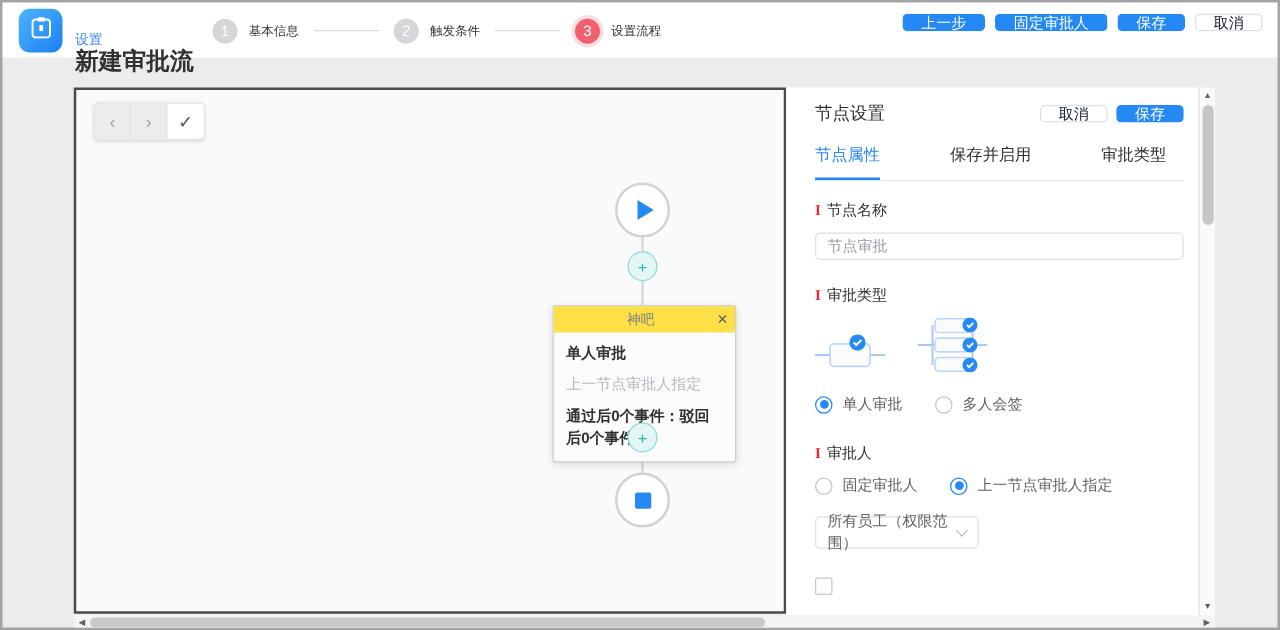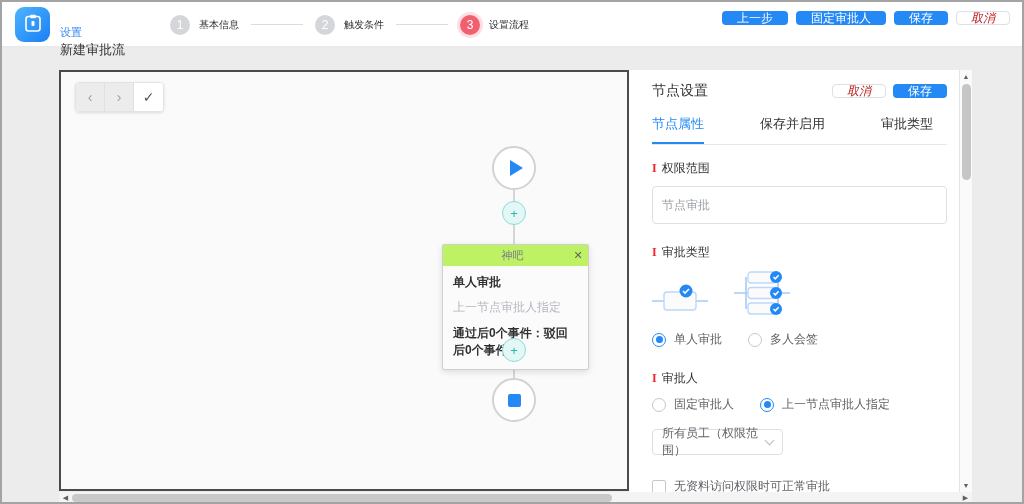--- a/index.html
+++ b/index.html
@@ -7,35 +7,35 @@
   .window { position:relative; width:1024px; height:504px; background:#ececec;
             border:2px solid #a3a3a3; overflow:hidden; }
 
   
   .header { position:absolute; top:0; left:0; right:0; height:45px; background:#fff;
             border-bottom:1px solid #e9e9e9; }
   .logo { position:absolute; left:13px; top:5px; width:35px; height:35px; border-radius:9px;
           background:linear-gradient(135deg,#4db4ff,#1b7ff2); display:flex; align-items:center; justify-content:center; }
   .hd-titles { position:absolute; left:58px; top:22px; }
   .hd-sub { font-size:11px; color:#3d8af2; line-height:16px; }
-  .hd-title { font-size:13px; color:#303133; line-height:19px; }
+  .hd-title { font-size:19px; color:#303133; line-height:19px;font-weight:bold; }
 
   .steps { position:absolute; left:168px; top:0; height:45px; display:flex; align-items:center; }
   .step { display:flex; align-items:center; }
   .step-circle { width:20px; height:20px; border-radius:50%; background:#d4d6d9; color:#fff;
                  font-size:12px; display:flex; align-items:center; justify-content:center; }
   .step-circle.active { background:#f2606f; box-shadow:0 0 0 3px #fcdfe3; }
   .step-label { font-size:10px; color:#303133; margin-left:9px; }
   .step-line { width:52px; height:1px; background:#dcdcdc; margin:0 12px; }
 
   .hd-btns { position:absolute; right:12px; top:9px; display:flex; gap:8px; }
   .btn { height:14px; padding:0 14px; font-size:12px; border-radius:4px; border:1px solid transparent;
          display:flex; align-items:center; justify-content:center; cursor:pointer; white-space:nowrap; }
   .btn.blue { background:#2489f5; color:#fff; }
-  .btn.plain { background:#fff; color:#b91c1c; border-color:#dcdfe6;font-style:italic; }
+  .btn.plain { background:#fff; color:#0f172a; border-color:#dcdfe6; }
 
   
   .canvas { position:absolute; left:57px; top:68px; width:570px; height:421px;
             background:#fafafa; border:2px solid #4a4a4a; }
   .cv-toolbar { position:absolute; left:14px; top:10px; display:flex; border-radius:4px; overflow:hidden;
                 box-shadow:0 1px 3px rgba(0,0,0,.12); border:1px solid #e3e3e3; }
   .cv-tool { width:29px; height:28px; display:flex; align-items:center; justify-content:center;
              font-size:14px; color:#a0a0a0; background:#ececec; border-right:1px solid #e0e0e0; }
   .cv-tool:last-child { background:#fff; color:#555; border-right:none; }
 
@@ -48,42 +48,42 @@
               border-bottom:8px solid transparent; margin-left:4px; }
   .stop-sq { width:13px; height:13px; background:#2489f5; border-radius:2px; }
   .plus-node { position:absolute; width:24px; height:24px; border-radius:50%; background:#e3f7f7;
                border:1px solid #8adcd8; color:#2cb5b0; font-size:13px; display:flex; align-items:center;
                justify-content:center; }
   .plus1 { left:441px; top:129px; }
   .plus2 { left:441px; top:266px; }
 
   .node-card { position:absolute; left:381px; top:172px; width:147px; background:#fbfbfb;
                border:1px solid #cfcfcf; border-radius:2px; box-shadow:0 2px 6px rgba(0,0,0,.12); }
-  .nc-head { height:21px; background:#bef264; display:flex; align-items:center; font-size:11px; color:#7b7f87; }
+  .nc-head { height:21px; background:#fde047; display:flex; align-items:center; font-size:11px; color:#7b7f87; }
   .nc-title { flex:1; text-align:center; padding-left:14px; }
   .nc-close { width:20px; font-size:11px; color:#5f6368; text-align:center; cursor:pointer; }
   .nc-body { padding:8px 10px 10px; }
   .nc-row1 { font-size:12px; font-weight:bold; color:#303133; }
   .nc-row2 { font-size:12px; color:#b4b8bf; margin-top:8px; }
   .nc-row3 { font-size:12px; font-weight:bold; color:#303133; margin-top:9px; }
 
   
   .panel { position:absolute; left:627px; top:68px; width:330px; height:422px; background:#fff;
            padding:0 12px 0 23px; overflow:hidden; }
   .panel-head { margin-top:12px; display:flex; align-items:center; justify-content:space-between; }
   .panel-title { font-size:14px; color:#303133; font-weight:400; }
   .panel-head-btns { display:flex; gap:7px; }
   .tabs { margin-top:15px; display:flex; gap:56px; border-bottom:1px solid #e4e7ed; }
   .tab { font-size:13px; color:#303133; padding-bottom:9px; cursor:pointer; border-bottom:2px solid transparent; }
   .tab.active { color:#2489f5; border-bottom-color:#2489f5; }
 
   .f-label { display:flex; align-items:center; font-size:12px; color:#303133; }
   .req { color:#f5222d; font-family:"Liberation Serif","DejaVu Serif",serif; font-size:12px;
          font-weight:bold; margin-right:5px; }
-  .txt-input { margin-top:9px; width:100%; height:38px; border:1px solid #dcdfe6; border-radius:4px;
+  .txt-input { margin-top:9px; width:100%; height:22px; border:1px solid #dcdfe6; border-radius:4px;
                padding:0 9px; font-size:12px; color:#9a9ea6; background:#fff; outline:none;
                font-family:inherit; }
 
   .type-icons { margin-top:14px; display:flex; gap:26px; align-items:flex-end; height:44px; }
   .radio-row { display:flex; align-items:center; gap:8px; }
   .radio { width:14px; height:14px; border-radius:50%; border:1px solid #c4c8cf; background:#fff;
            display:inline-flex; align-items:center; justify-content:center; flex:none; }
   .radio.on { border-color:#2489f5; }
   .radio.on::after { content:""; width:7px; height:7px; border-radius:50%; background:#2489f5; }
   .radio-label { font-size:12px; color:#606266; margin-right:18px; }
@@ -199,21 +199,21 @@
 
     <div class="tabs">
       <div class="tab active">节点属性</div>
       <div class="tab">保存并启用</div>
       <div class="tab">审批类型</div>
     </div>
 
     
     <div class="f-label" style="margin-top:15px;">
       <span class="req">I</span>
-      <span>权限范围</span>
+      <span>节点名称</span>
     </div>
     <input class="txt-input" type="text" value="节点审批" style="">
 
     
     <div class="f-label" style="margin-top:20px;">
       <span class="req">I</span>
       <span>审批类型</span>
     </div>
     <div class="type-icons">
       <span>
@@ -260,21 +260,20 @@
       <span class="radio-label">上一节点审批人指定</span>
     </div>
 
     <div class="select-box">
       <span>所有员工（权限范围）</span>
       <i class="chev"></i>
     </div>
 
     <div class="check-row">
       <span class="checkbox"></span>
-      <span class="check-label">无资料访问权限时可正常审批</span>
     </div>
 
     
     
     
     
   </div>
 
   <div class="vscroll">
     <div class="vs-arrow">▲</div>

